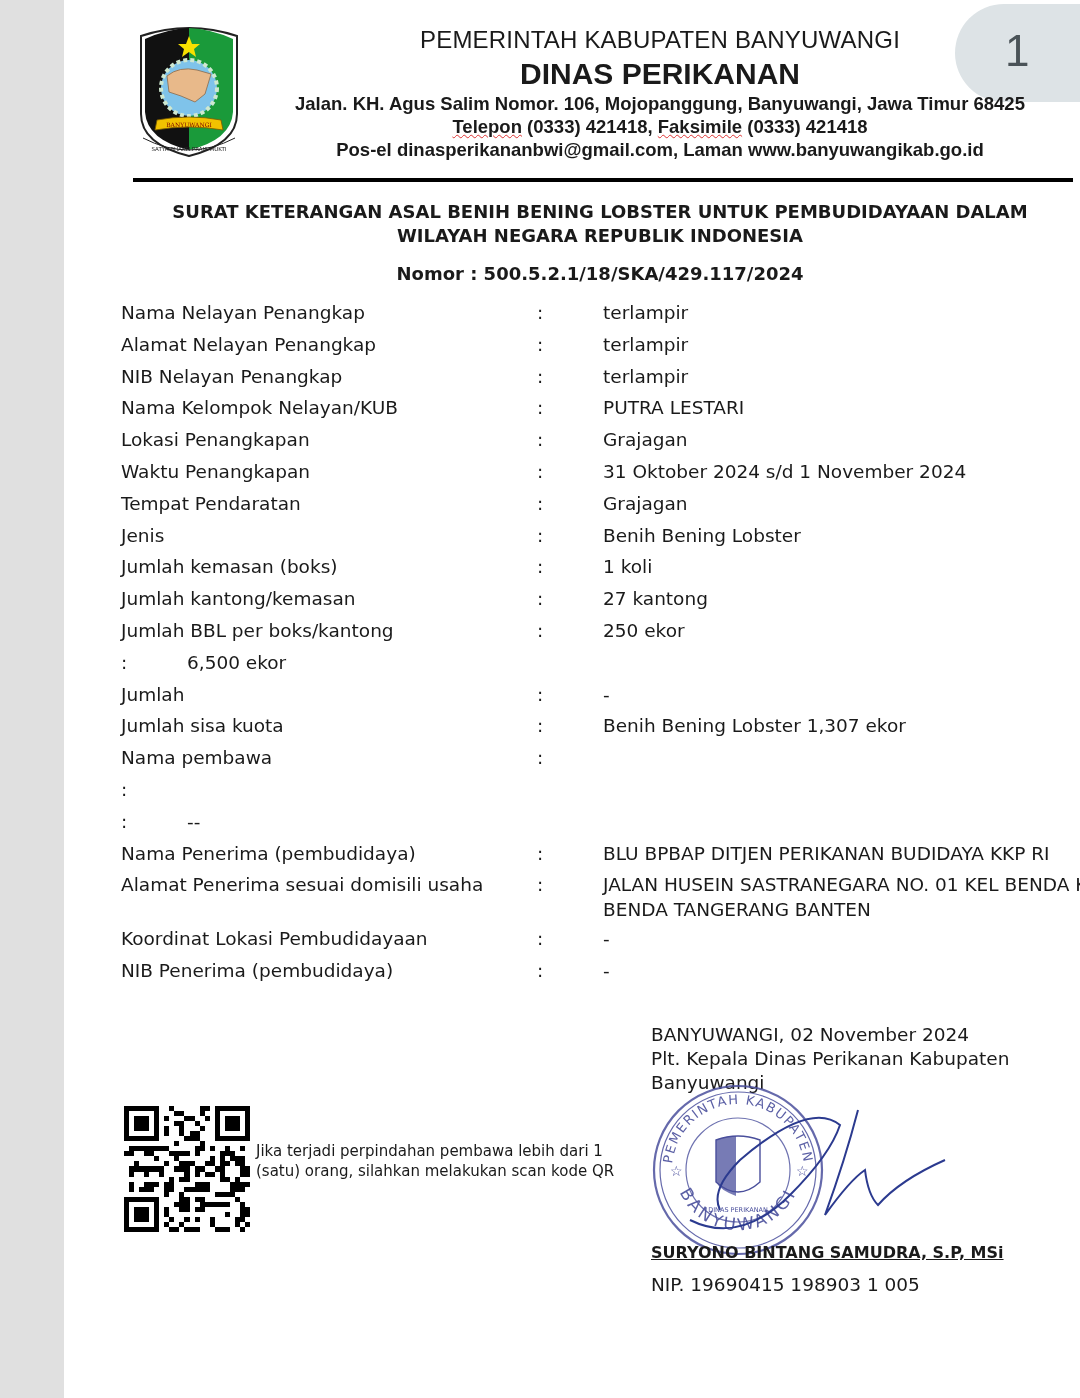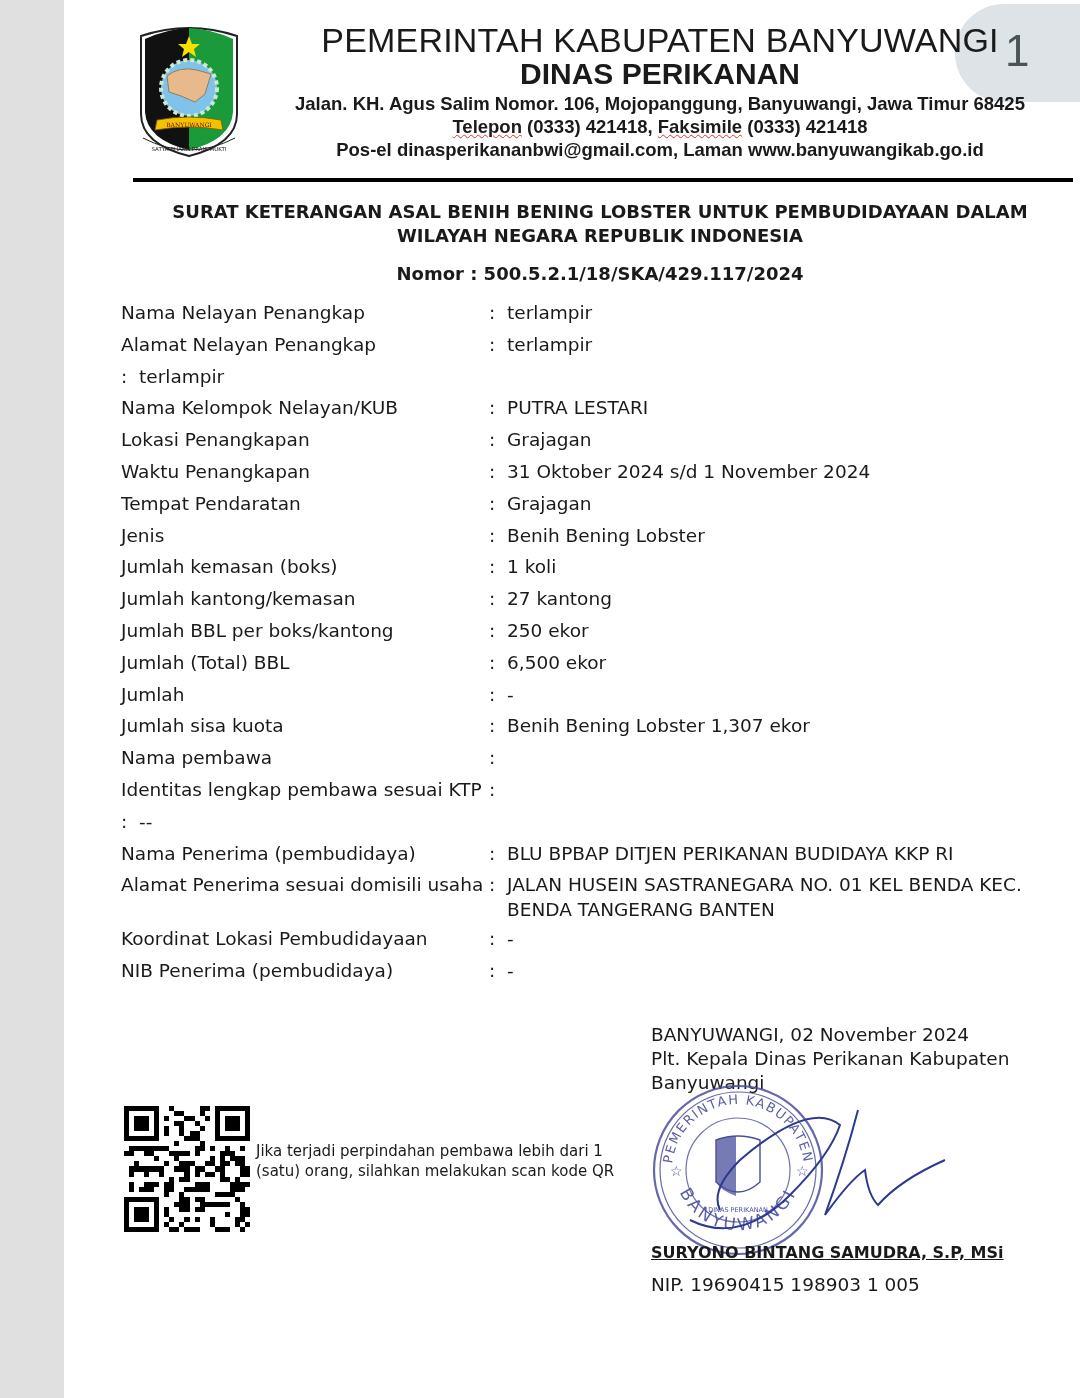--- a/index.html
+++ b/index.html
@@ -17,33 +17,33 @@
     position: absolute; left: 955px; top: 4px; width: 160px; height: 98px;
     background: #dde3e6; border-radius: 50px 0 0 50px;
   }
   .page-badge span {
     position: absolute; left: 50px; top: 22px;
     font-family: "Liberation Sans", sans-serif; font-size: 44px; color: #4a5358;
   }
   .logo { position: absolute; left: 133px; top: 22px; width: 112px; height: 142px; }
   .kop { position: absolute; left: 270px; top: 24px; width: 780px; text-align: center;
          font-family: "Liberation Sans", sans-serif; }
-  .kop .gov { font-size: 34px; line-height: 32px; letter-spacing: 0.2px; }
+  .kop .gov { font-size: 24px; line-height: 32px; letter-spacing: 0.2px; }
   .kop .dept { font-size: 30px; font-weight: bold; line-height: 36px; }
   .kop .addr { font-size: 18.5px; line-height: 23px; white-space: nowrap; font-weight: bold; }
   .kop .u { text-decoration: underline wavy #d33; text-decoration-thickness: 1px; }
   .kop-rule { position: absolute; left: 133px; top: 178px; width: 940px; height: 4px; background: #000; }
 
   .title { position: absolute; left: 110px; top: 200px; width: 980px; text-align: center;
            font-weight: bold; font-size: 18px; line-height: 24px; }
   .nomor { position: absolute; left: 110px; top: 263px; width: 980px; text-align: center;
            font-weight: bold; font-size: 18px; }
 
   .fields { position: absolute; left: 121px; top: 300px; width: 960px; font-size: 18.5px; }
-  .row { display: flex; line-height: 25px; min-height: 31.8px; }
+  .row { display: flex; line-height: 25px; min-height: 31.8px; gap: 48px; }
   .row .label { width: 368px; flex: none; }
   .row .colon { width: 18px; flex: none; }
   .row .value { width: 574px; flex: none; }
   .row.tall { min-height: 54px; }
 
   .sign { position: absolute; left: 651px; top: 1023px; font-size: 18.5px; line-height: 24px; }
   .stamp { position: absolute; left: 650px; top: 1078px; width: 175px; height: 178px; }
   .signature { position: absolute; left: 680px; top: 1100px; width: 280px; height: 150px; }
   .signer { position: absolute; left: 651px; top: 1243px; font-size: 16px; font-weight: bold;
             text-decoration: underline; }
@@ -99,20 +99,21 @@
       <div class="label">Nama Nelayan Penangkap</div>
       <div class="colon">:</div>
       <div class="value">terlampir</div>
     </div>
     <div class="row">
       <div class="label">Alamat Nelayan Penangkap</div>
       <div class="colon">:</div>
       <div class="value">terlampir</div>
     </div>
     <div class="row">
+      <div class="label">NIB Nelayan Penangkap</div>
       <div class="colon">:</div>
       <div class="value">terlampir</div>
     </div>
     <div class="row">
       <div class="label">Nama Kelompok Nelayan/KUB</div>
       <div class="colon">:</div>
       <div class="value">PUTRA LESTARI</div>
     </div>
     <div class="row">
       <div class="label">Lokasi Penangkapan</div>
@@ -143,40 +144,38 @@
       <div class="label">Jumlah kantong/kemasan</div>
       <div class="colon">:</div>
       <div class="value">27 kantong</div>
     </div>
     <div class="row">
       <div class="label">Jumlah BBL per boks/kantong</div>
       <div class="colon">:</div>
       <div class="value">250 ekor</div>
     </div>
     <div class="row">
-      <div class="label">Jumlah (Total) BBL</div>
       <div class="colon">:</div>
       <div class="value">6,500 ekor</div>
     </div>
     <div class="row">
       <div class="label">Jumlah</div>
       <div class="colon">:</div>
       <div class="value">-</div>
     </div>
     <div class="row">
       <div class="label">Jumlah sisa kuota</div>
       <div class="colon">:</div>
       <div class="value">Benih Bening Lobster 1,307 ekor</div>
     </div>
     <div class="row">
       <div class="label">Nama pembawa</div>
       <div class="colon">:</div>
     </div>
     <div class="row">
-      <div class="label">Identitas lengkap pembawa sesuai KTP</div>
       <div class="colon">:</div>
     </div>
     <div class="row">
       <div class="colon">:</div>
       <div class="value">--</div>
     </div>
     <div class="row">
       <div class="label">Nama Penerima (pembudidaya)</div>
       <div class="colon">:</div>
       <div class="value">BLU BPBAP DITJEN PERIKANAN BUDIDAYA KKP RI</div>

